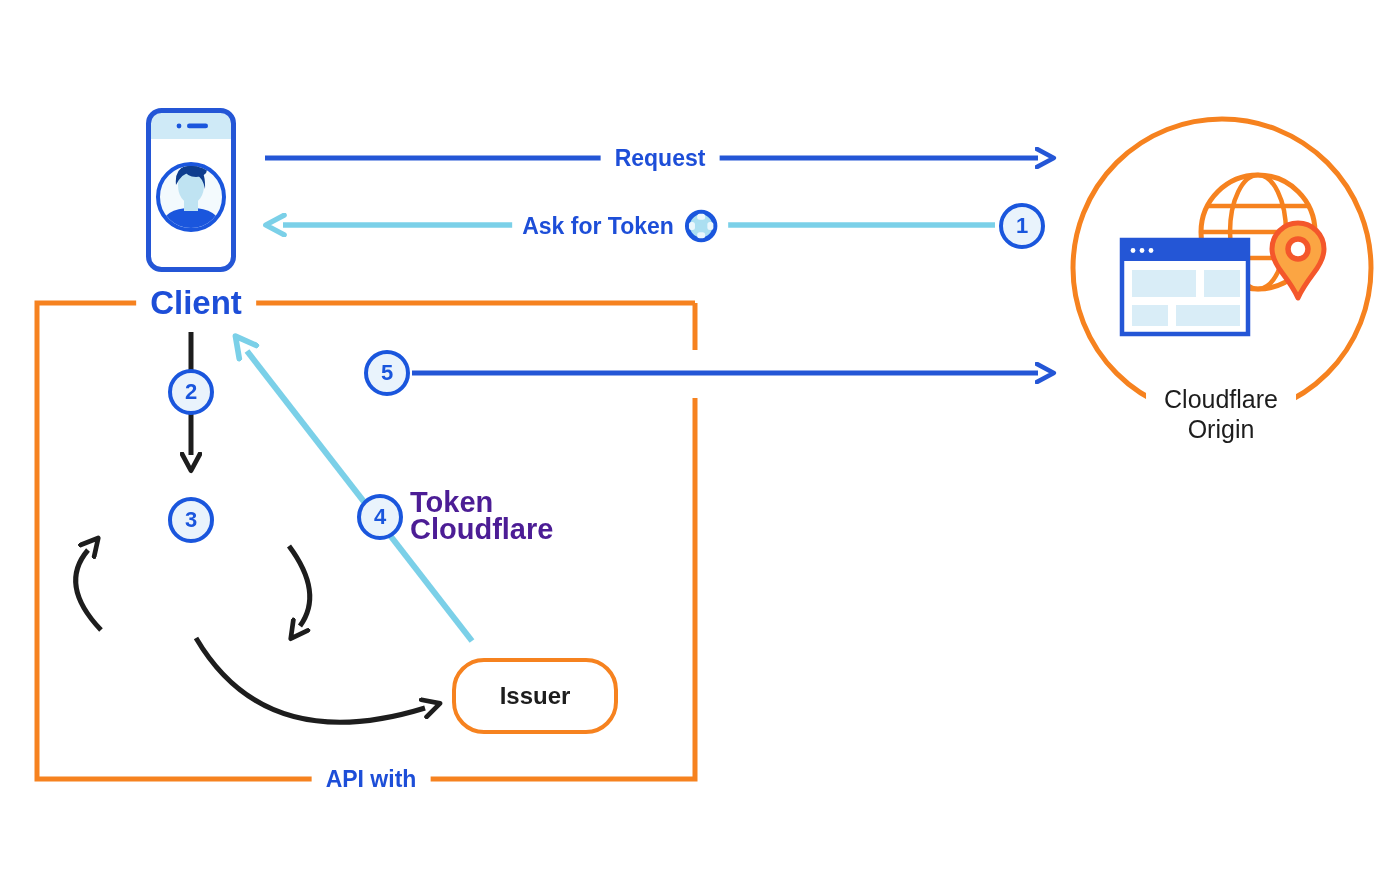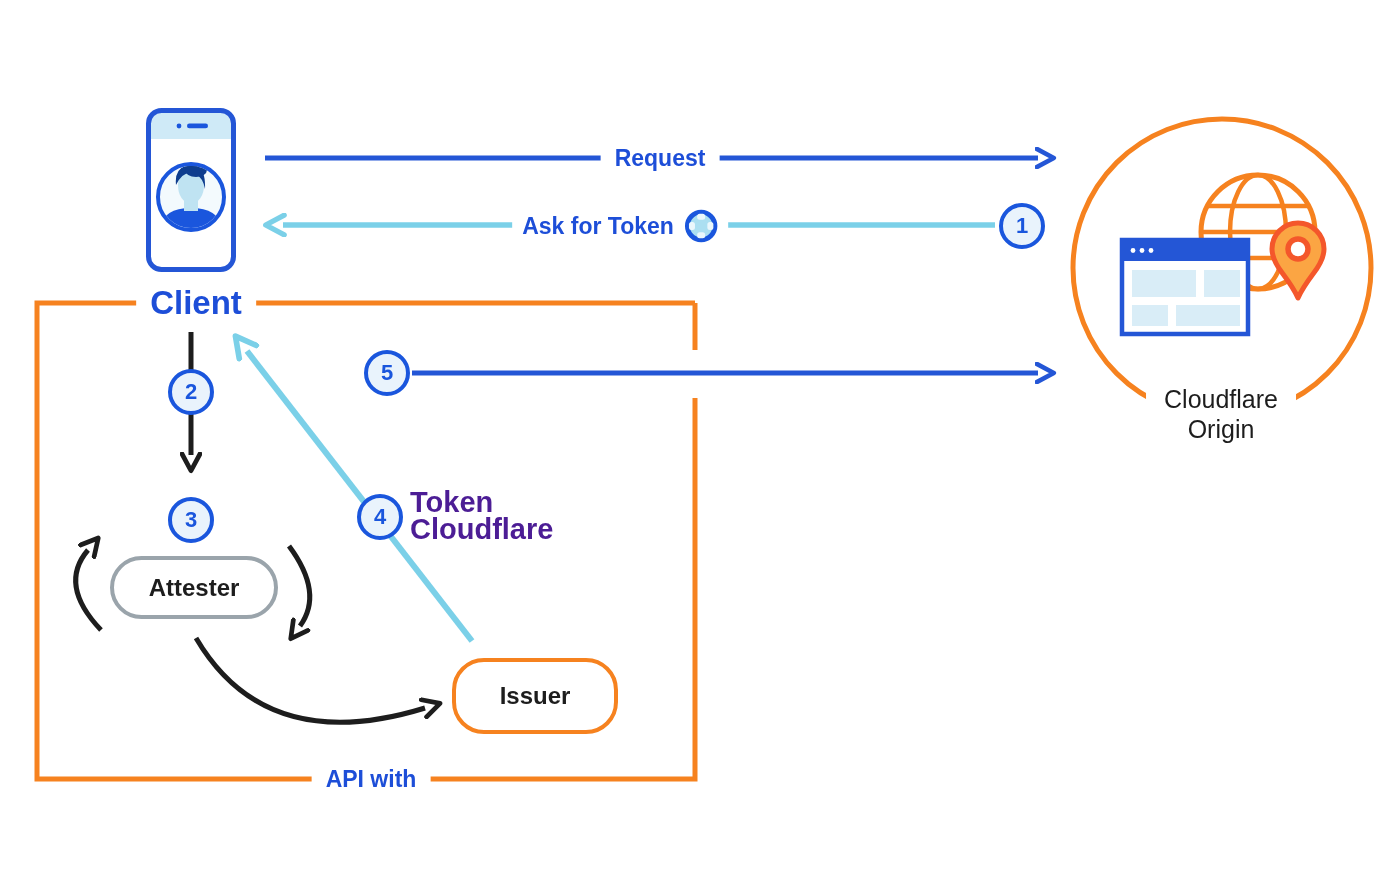--- a/index.html
+++ b/index.html
@@ -123,23 +123,20 @@
         <rect x="24" y="147" width="36" height="21" fill="#d9edf7"></rect>
         <rect x="68" y="147" width="64" height="21" fill="#d9edf7"></rect>
       </g>
       <g>
         <path d="M190,140 C186,131 181,124 175,116 C168,107 164,100 164,91 A26,26 0 1 1 216,91 C216,100 212,107 205,116 C199,124 194,131 190,140 Z" fill="#fba543" stroke="#f4572b" stroke-width="5" stroke-linejoin="round"></path>
         <circle cx="190" cy="91" r="10" fill="#fff" stroke="#f4572b" stroke-width="5.5"></circle>
       </g>
     </svg>
   </div>
 
-  <div class="pill attester">
-    <span>Attester</span>
-  </div>
   <div class="pill issuer">
     <span>Issuer</span>
   </div>
 
   <div class="lbl pad" style="left:196px;top:303px;font-size:33px;">Client</div>
 
   <div class="lbl pad" style="left:660px;top:158px;">Request</div>
 
   <div class="lbl flex" style="left:620px;top:226px;">
     <span>Ask for Token</span>

